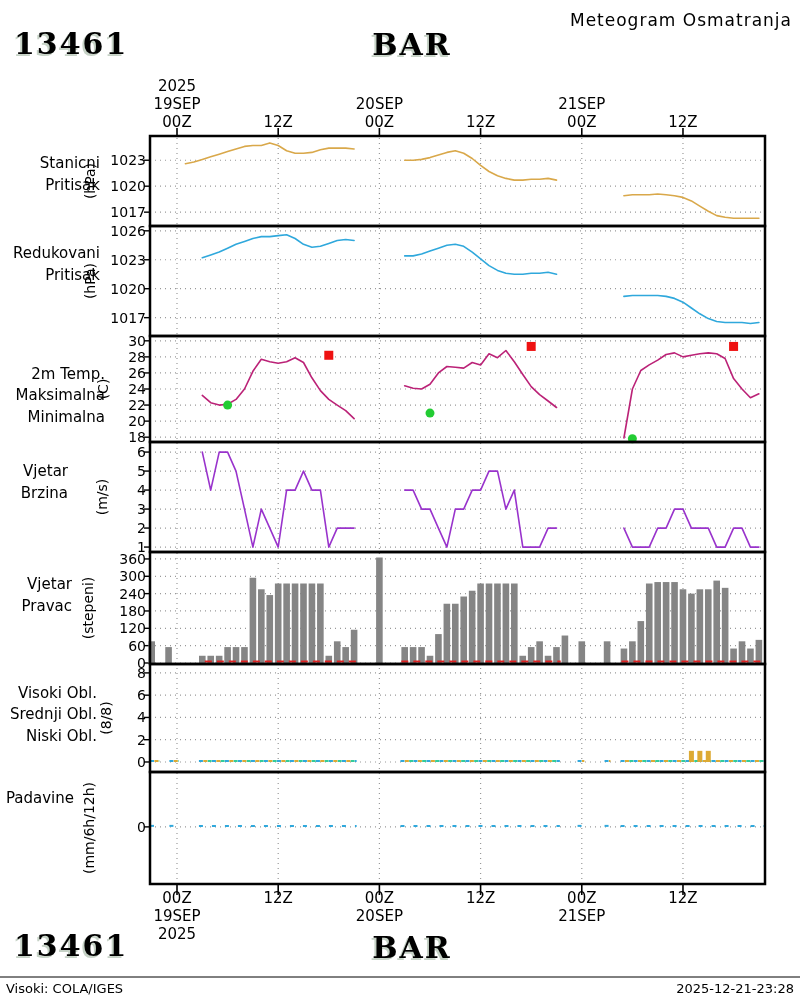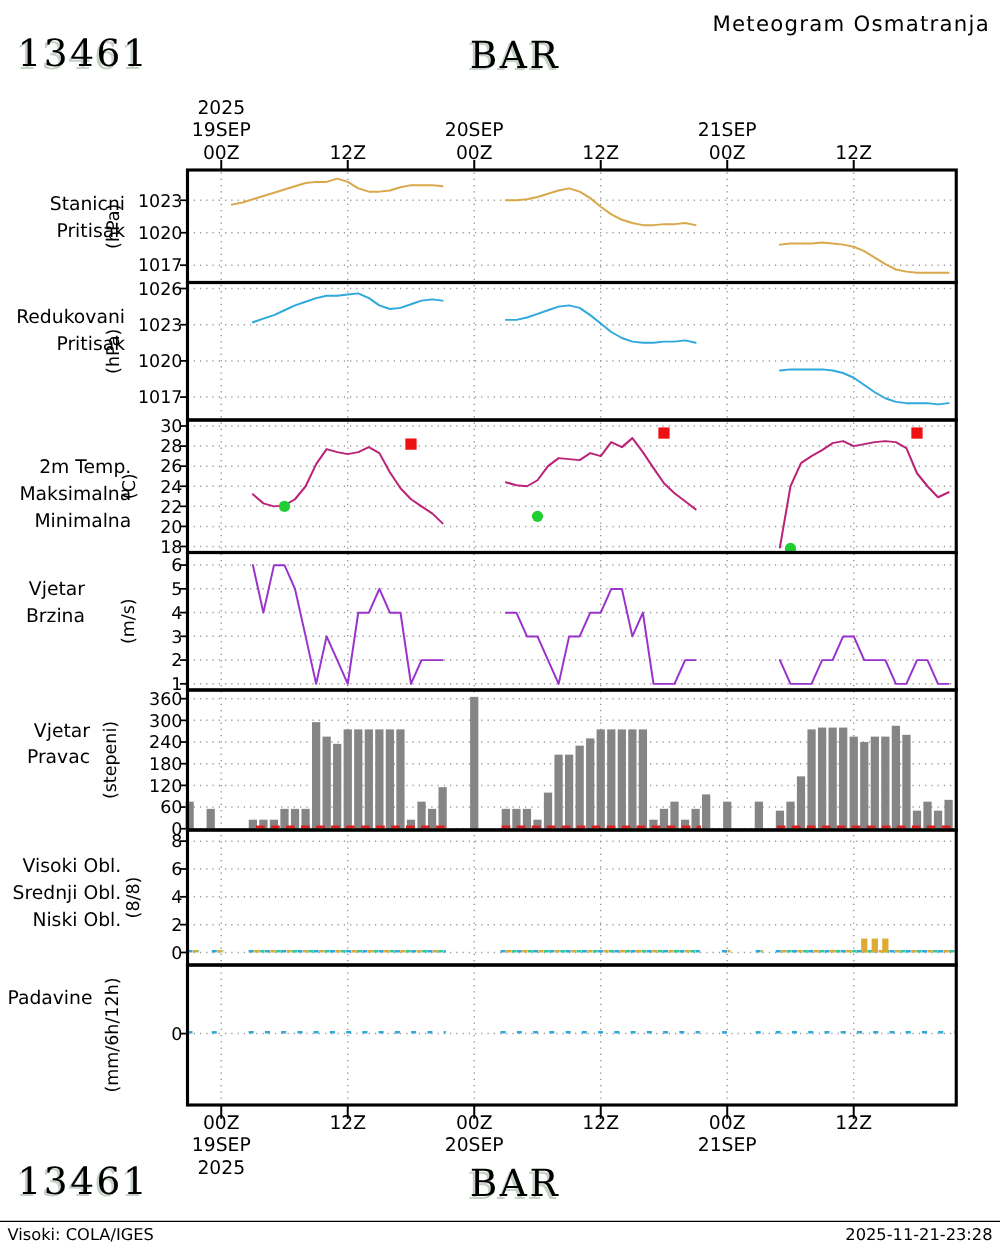--- a/index.html
+++ b/index.html
@@ -1,19 +1,19 @@
 <!DOCTYPE html>
 <html><head>
 <meta charset="utf-8">
 <style>
   *{margin:0;padding:0;box-sizing:border-box}
   html,body{width:800px;height:1000px;background:#fff;font-family:"DejaVu Sans",sans-serif;color:#000}
   .page{position:relative;width:800px;height:1000px;background:#fff;overflow:hidden}
   #chart{position:absolute;left:0;top:0}
-  .big{position:absolute;font-family:"DejaVu Serif",serif;font-weight:normal;font-size:30px;letter-spacing:2px;color:#000;text-shadow:-2px 2px 0 #c6d2c6;white-space:nowrap}
+  .big{position:absolute;font-family:"DejaVu Serif",serif;font-weight:bold;font-size:30px;letter-spacing:2px;color:#000;text-shadow:-2px 2px 0 #c6d2c6;white-space:nowrap}
   .id-top{left:14px;top:26px}
   .name-top{left:412px;top:27px;transform:translateX(-50%)}
   .id-bottom{left:14px;top:928px}
   .name-bottom{left:412px;top:930px;transform:translateX(-50%)}
   .subtitle{position:absolute;top:10px;right:8px;font-size:17px;letter-spacing:1px;font-family:"DejaVu Sans",sans-serif;white-space:nowrap}
   .foot{position:absolute;font-size:13px;font-family:"DejaVu Sans",sans-serif;white-space:nowrap}
   .foot-left{left:6px;top:981px}
   .foot-right{right:6px;top:981px}
   svg text{font-family:"DejaVu Sans",sans-serif;fill:#000}
   svg .tick{font-size:14px}
@@ -308,14 +308,14 @@
       <line x1="682.98" y1="128" x2="682.98" y2="136" stroke="#000" stroke-width="1.6"></line>
       <line x1="682.98" y1="884" x2="682.98" y2="895" stroke="#000" stroke-width="1.6"></line>
       <text x="682.98" y="127" text-anchor="middle" class="tlabel">12Z</text>
       <text x="682.98" y="903" text-anchor="middle" class="tlabel">12Z</text>
       <line x1="0" y1="977" x2="800" y2="977" stroke="#000" stroke-width="1"></line>
     </svg>
 
   <div class="big id-bottom">13461</div>
   <div class="big name-bottom">BAR</div>
   <div class="foot foot-left">Visoki: COLA/IGES</div>
-  <div class="foot foot-right">2025-11-21-23:28</div>
+  <div class="foot foot-right">2025-12-21-23:28</div>
 </div>
 
 </body></html>

